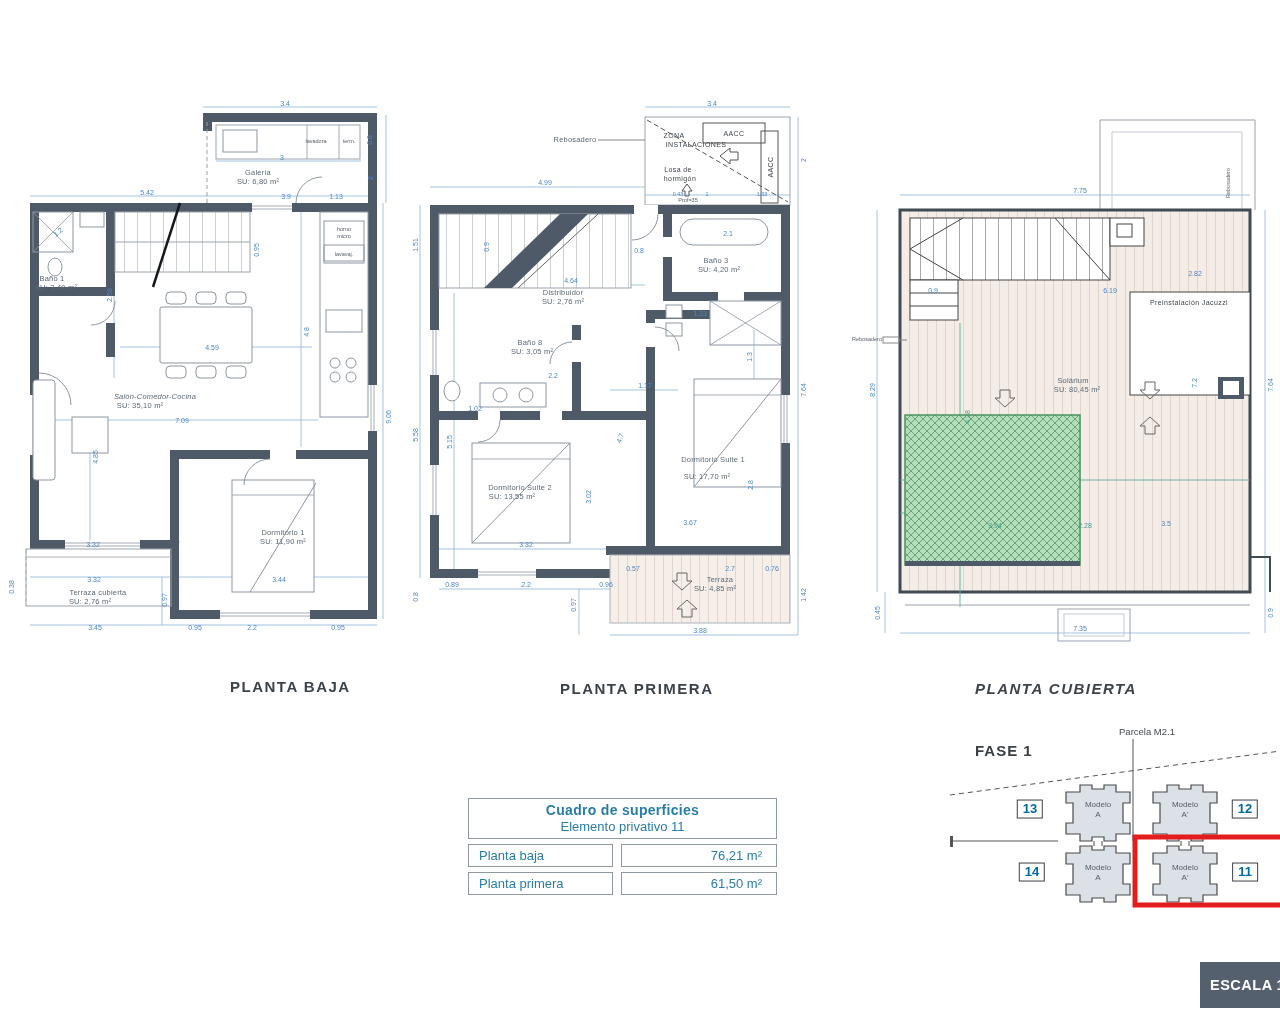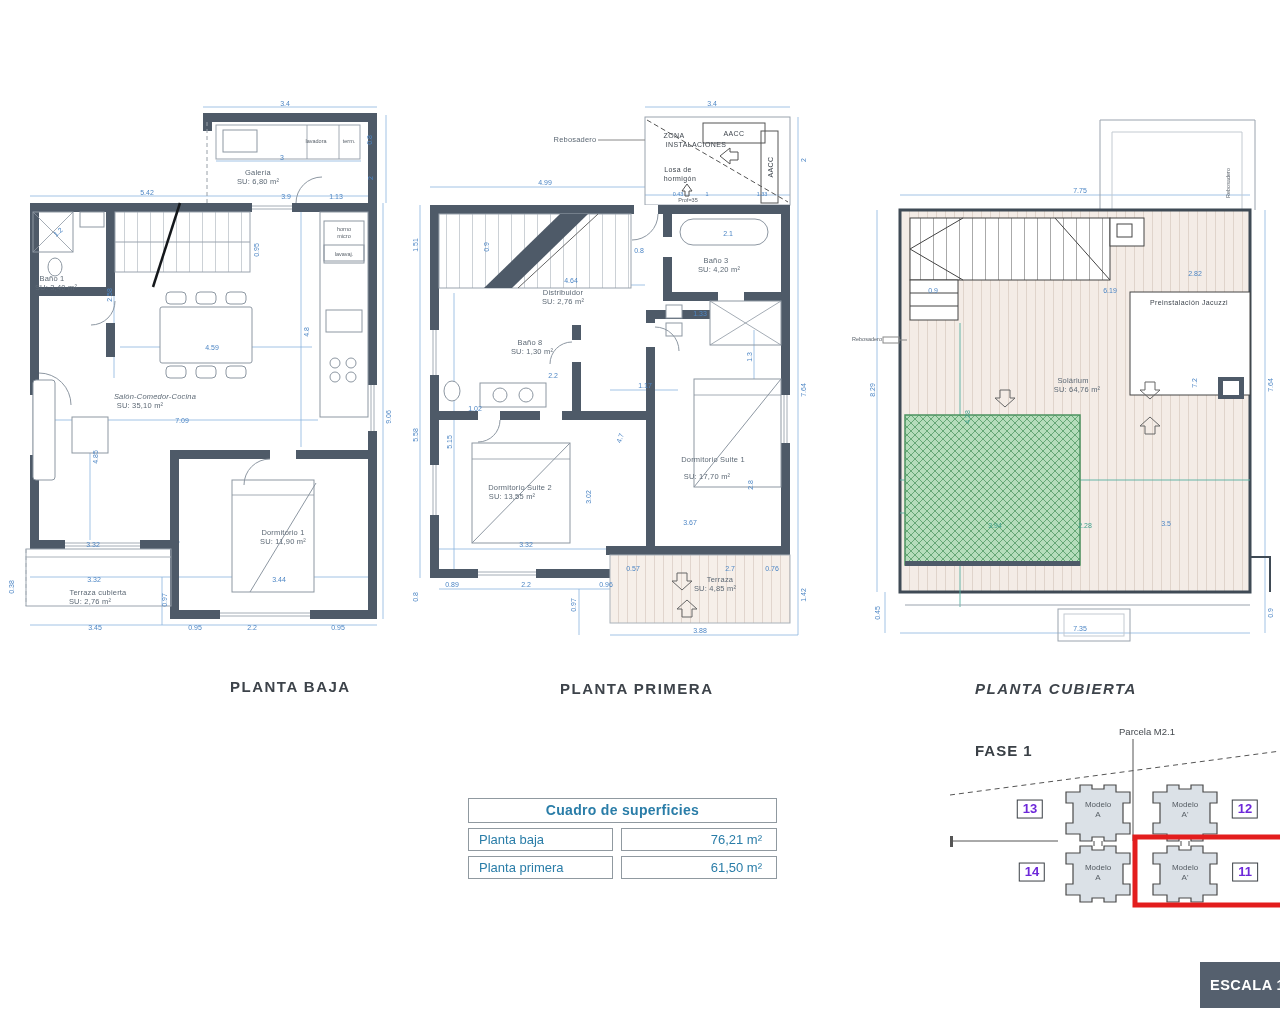--- a/index.html
+++ b/index.html
@@ -23,21 +23,21 @@
   .sup-row{display:flex;gap:8px;margin-top:5px;}
   .sup-cell-l{flex:1;border:1px solid #9099a0;color:#2a7da8;font-size:13px;padding:3px 0 3px 10px;background:#fff;}
   .sup-cell-v{width:140px;border:1px solid #9099a0;color:#2a7da8;font-size:13px;text-align:right;
               padding:3px 14px 3px 0;background:#fff;}
   
   .site{position:absolute;left:950px;top:725px;width:340px;height:215px;}
   .site svg{overflow:visible;display:block;}
   .fase{position:absolute;left:975px;top:742px;font-size:15px;font-weight:bold;color:#3a4046;letter-spacing:1px;}
   .parcela{position:absolute;left:1147px;top:731px;font-size:9.5px;color:#44494f;transform:translate(-50%,-50%);}
   .ubox{position:absolute;transform:translate(-50%,-50%);border:1.5px solid #3a3f45;background:#fff;
-        font-size:13px;font-weight:bold;color:#6d28d9;padding:1px 5px;line-height:1.15;}
+        font-size:13px;font-weight:bold;color:#0369a1;padding:1px 5px;line-height:1.15;}
   .bmodel{position:absolute;transform:translate(-50%,-50%);font-size:8px;color:#555c63;text-align:center;line-height:1.25;}
   
   .escala{position:absolute;left:1200px;top:962px;width:100px;height:46px;background:#55606e;color:#ffffff;
           font-weight:bold;font-size:14.5px;display:flex;align-items:center;padding-left:10px;letter-spacing:.5px;}
   .wall{fill:#4e5a68;}
   .dln{stroke:#8ab4de;stroke-width:.8;}
   .tln{stroke:#55b0a0;stroke-width:.9;}
   .fur{fill:#fff;stroke:#8d97a2;stroke-width:1;}
   .furn{fill:none;stroke:#8d97a2;stroke-width:1;}
   .thin{fill:none;stroke:#9aa3ae;stroke-width:1;}
@@ -350,21 +350,21 @@
       <span class="lbl dark" style="left: 314px; top: 38px; transform: translate(-50%, -50%);">AACC</span>
       <span class="lbl dark" style="left: 350px; top: 72px; transform: translate(-50%, -50%) rotate(-90deg);">AACC</span>
       <span class="lbl dark" style="left: 258px; top: 74px; transform: translate(-50%, -50%);">Losa de</span>
       <span class="lbl dark" style="left: 260px; top: 83px; transform: translate(-50%, -50%);">hormigón</span>
       <span class="lbl tiny" style="left: 268px; top: 106px; transform: translate(-50%, -50%);">Prof=35</span>
       <span class="lbl room" style="left: 296px; top: 166px; transform: translate(-50%, -50%);">Baño 3</span>
       <span class="lbl room" style="left: 299px; top: 175px; transform: translate(-50%, -50%); text-align: center;">SU: 4,20 m²</span>
       <span class="lbl room" style="left: 143px; top: 198px; transform: translate(-50%, -50%);">Distribuidor</span>
       <span class="lbl room" style="left: 143px; top: 207px; transform: translate(-50%, -50%);">SU: 2,76 m²</span>
       <span class="lbl room" style="left: 110px; top: 248px; transform: translate(-50%, -50%);">Baño 8</span>
-      <span class="lbl room" style="left: 112px; top: 257px; transform: translate(-50%, -50%);">SU: 1,30 m²</span>
+      <span class="lbl room" style="left: 112px; top: 257px; transform: translate(-50%, -50%);">SU: 3,05 m²</span>
       <span class="lbl dim" style="left: 133px; top: 280px; transform: translate(-50%, -50%);">2.2</span>
       <span class="lbl room" style="left: 100px; top: 393px; transform: translate(-50%, -50%);">Dormitorio Suite 2</span>
       <span class="lbl room" style="left: 92px; top: 402px; transform: translate(-50%, -50%);">SU: 13,55 m²</span>
       <span class="lbl room" style="left: 293px; top: 365px; transform: translate(-50%, -50%);">Dormitorio Suite 1</span>
       <span class="lbl room" style="left: 287px; top: 382px; transform: translate(-50%, -50%);">SU: 17,70 m²</span>
       <span class="lbl room" style="left: 300px; top: 485px; transform: translate(-50%, -50%);">Terraza</span>
       <span class="lbl room" style="left: 295px; top: 494px; transform: translate(-50%, -50%);">SU: 4,85 m²</span>
     </div>
 
   <div class="plan" style="left:855px;top:95px;width:420px;height:585px;">
@@ -440,37 +440,38 @@
       <span class="lbl tiny" style="left: 374px; top: 88px; transform: translate(-50%, -50%) rotate(-90deg);">Rebosadero</span>
       <span class="lbl dim" style="left: 340px; top: 178px; transform: translate(-50%, -50%);">2.82</span>
       <span class="lbl dim" style="left: 255px; top: 195px; transform: translate(-50%, -50%);">6.19</span>
       <span class="lbl dim" style="left: 78px; top: 195px; transform: translate(-50%, -50%);">0.9</span>
       <span class="lbl dark" style="left: 334px; top: 207px; transform: translate(-50%, -50%);">Preinstalación Jacuzzi</span>
       <span class="lbl tiny" style="left: 12px; top: 245px; transform: translate(-50%, -50%);">Rebosadero</span>
       <span class="lbl dim" style="left: 17px; top: 295px; transform: translate(-50%, -50%) rotate(-90deg);">8.29</span>
       <span class="lbl dim" style="left: 415px; top: 290px; transform: translate(-50%, -50%) rotate(-90deg);">7.64</span>
       <span class="lbl dim" style="left: 339px; top: 288px; transform: translate(-50%, -50%) rotate(-90deg);">7.2</span>
       <span class="lbl room" style="left: 218px; top: 286px; transform: translate(-50%, -50%);">Solárium</span>
-      <span class="lbl room" style="left: 222px; top: 295px; transform: translate(-50%, -50%);">SU: 64,76 m²</span>
+      <span class="lbl room" style="left: 222px; top: 295px; transform: translate(-50%, -50%);">SU: 80,45 m²</span>
       <span class="lbl teal" style="left: 112px; top: 322px; transform: translate(-50%, -50%) rotate(-90deg);">4.28</span>
       <span class="lbl teal" style="left: 140px; top: 430px; transform: translate(-50%, -50%);">3.94</span>
       <span class="lbl teal" style="left: 230px; top: 430px; transform: translate(-50%, -50%);">2.28</span>
       <span class="lbl dim" style="left: 311px; top: 428px; transform: translate(-50%, -50%);">3.5</span>
       <span class="lbl dim" style="left: 22px; top: 518px; transform: translate(-50%, -50%) rotate(-90deg);">0.45</span>
       <span class="lbl dim" style="left: 415px; top: 518px; transform: translate(-50%, -50%) rotate(-90deg);">0.9</span>
       <span class="lbl dim" style="left: 225px; top: 533px; transform: translate(-50%, -50%);">7.35</span>
     </div>
 
   <div class="plan-title" style="left:230px;top:678px;">PLANTA BAJA</div>
   <div class="plan-title" style="left:560px;top:680px;">PLANTA PRIMERA</div>
   <div class="plan-title" style="left:975px;top:680px;font-style:italic;">PLANTA CUBIERTA</div>
 
   <div class="sup-table" style="left:468px;top:798px;width:309px;">
     <div class="sup-head">
       <div class="sup-title">Cuadro de superficies</div>
+      <div class="sup-sub">Elemento privativo 11</div>
     </div>
     <div class="sup-row">
       <div class="sup-cell-l">Planta baja</div>
       <div class="sup-cell-v">76,21 m²</div>
     </div>
     <div class="sup-row">
       <div class="sup-cell-l">Planta primera</div>
       <div class="sup-cell-v">61,50 m²</div>
     </div>
   </div>

